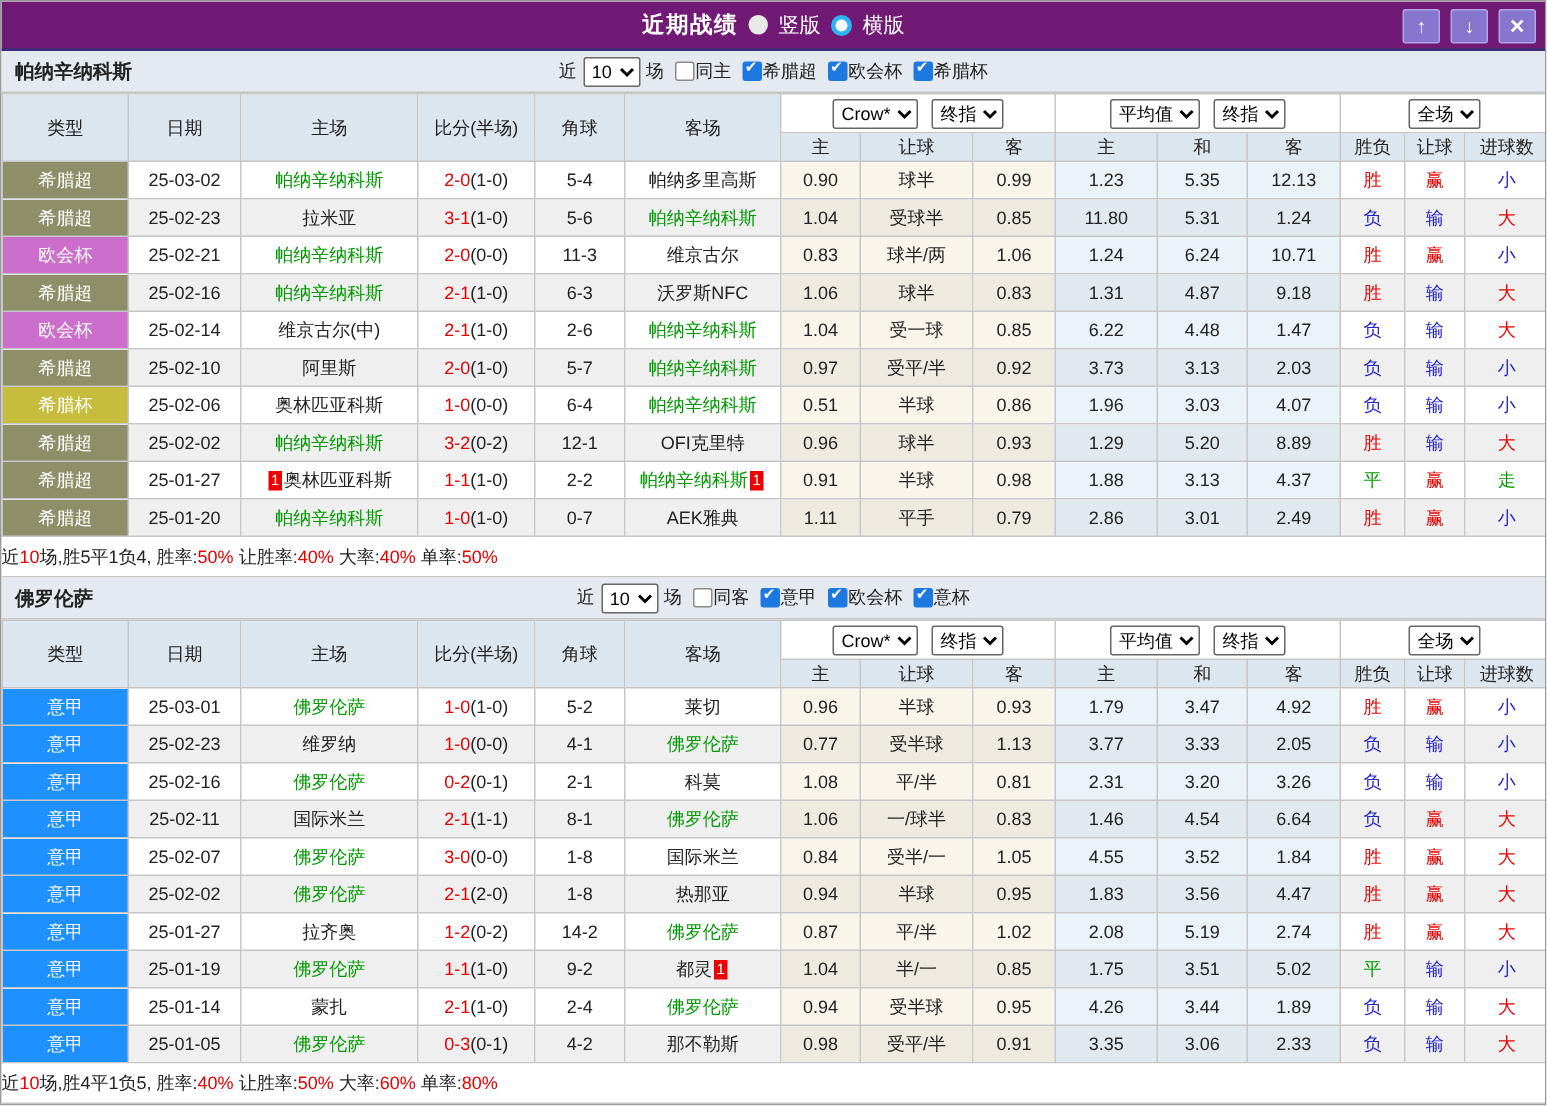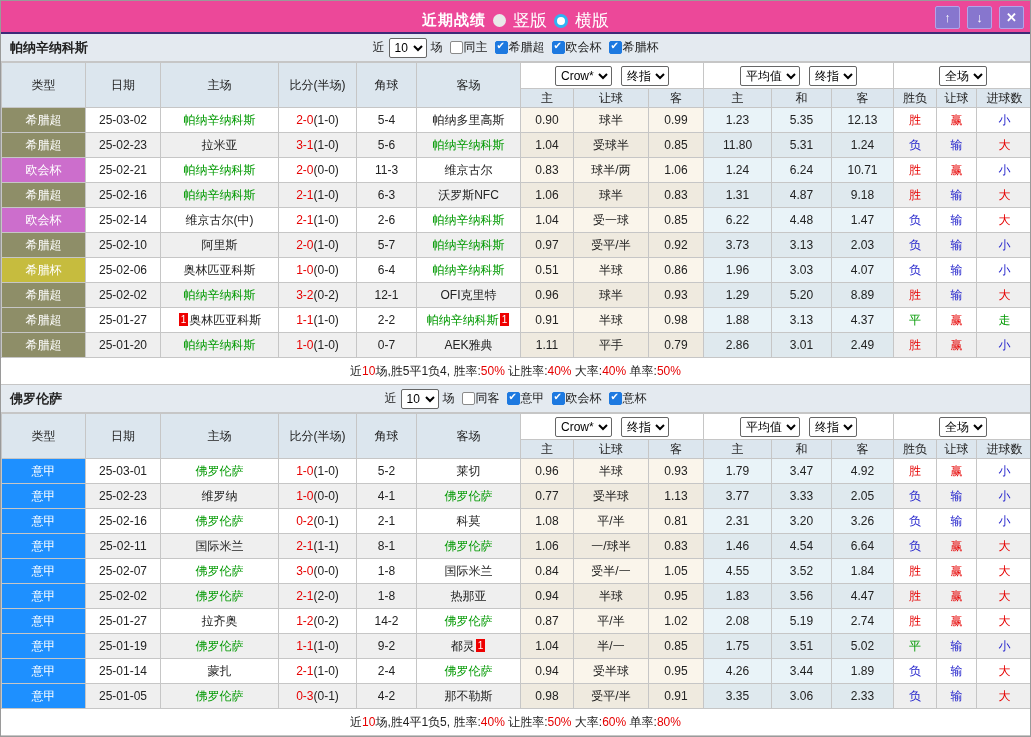--- a/index.html
+++ b/index.html
@@ -1,28 +1,28 @@
 <!DOCTYPE html>
 <html><head>
 <meta charset="utf-8">
 <style>
   * { box-sizing: border-box; }
   html,body { margin:0; padding:0; background:#fff; }
   body { font-family:"Liberation Sans","DejaVu Sans",sans-serif; }
   .app { width:1031px; height:737px; border:1px solid #9a9a9a; overflow:hidden; background:#fff; }
 
   
-  .titlebar { height:33px; background:#ec4899; border-bottom:2px solid #3d2a78; position:relative;
-              display:flex; align-items:flex-end; justify-content:center; }
+  .titlebar { height:33px; background:#701a75; border-bottom:2px solid #3d2a78; position:relative;
+              display:flex; align-items:center; justify-content:center; }
   .title-cluster { display:flex; align-items:center; gap:7px; color:#fff; }
   .tb-title { font-weight:bold; font-size:15px; letter-spacing:1px; }
   .radio { width:13px; height:13px; border-radius:50%; display:inline-block; }
   .radio.plain { background:#e9e9e9; }
   .radio.sel { background:#fff; border:3px solid #2fb3f3; width:14px; height:14px; }
-  .radio-label { font-size:17px; }
+  .radio-label { font-size:14px; }
   .tb-buttons { position:absolute; right:6px; top:5px; display:flex; gap:7px; }
   .tb-btn { width:25px; height:23px; background:#8776ce; border:1px solid #b3a4e8; border-radius:2px;
             color:#fff; font-size:13px; font-weight:bold; line-height:21px; text-align:center;
             padding:0; cursor:pointer; }
 
   
   .team-row { height:28px; background:#e4eaf0; border-bottom:1px solid #c6c6c6; position:relative;
               display:flex; align-items:center; }
   .team-name { margin-left:9px; font-weight:bold; font-size:13px; color:#222; }
   .filter { position:absolute; left:50%; transform:translateX(-50%); display:flex; align-items:center;
@@ -56,21 +56,21 @@
   .green { color:#009900; }
   .ft { color:#e60000; }
   .ht { color:#222; }
   .res-r { color:#e60000; }
   .res-b { color:#2323cc; }
   .res-g { color:#009900; }
   .badge { display:inline-block; background:#ee0000; color:#fff; font-size:10px; line-height:13px;
            padding:0 2px; margin:0 1px; vertical-align:1px; }
 
   
-  .summary { height:27px; line-height:26px; text-align:center; font-size:12px; color:#222;
+  .summary { height:27px; line-height:26px; text-align:left; font-size:12px; color:#222;
              background:#fff; border-bottom:1px solid #c6c6c6; }
   .summary .red { color:#e60000; }
 </style>
 </head>
 <body>
 
 <div class="app">
 
   <div class="titlebar">
     <div class="title-cluster">

